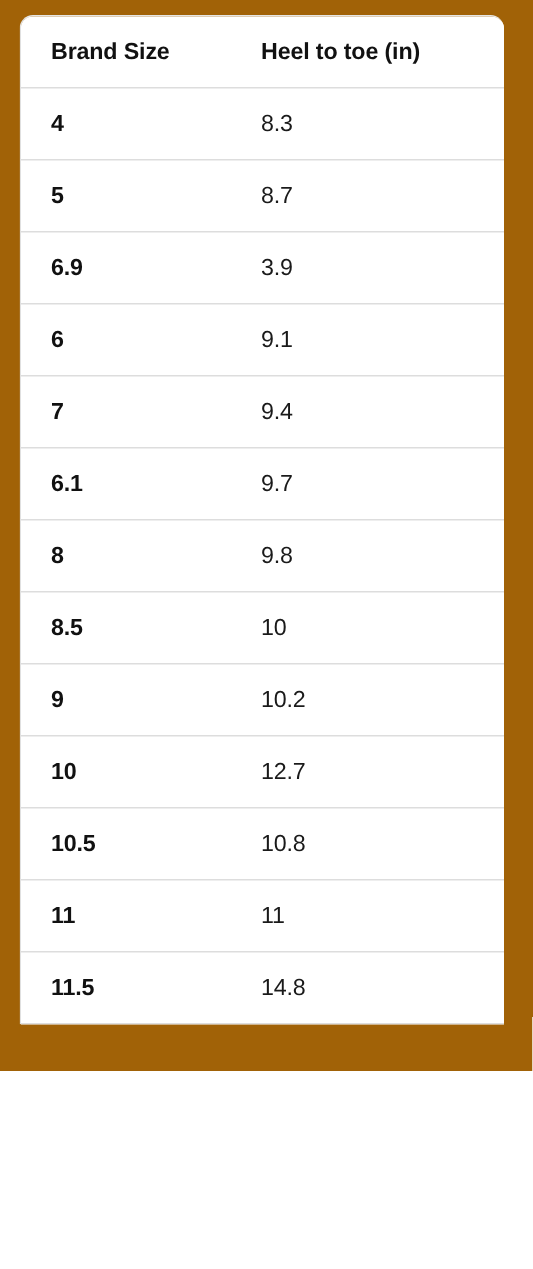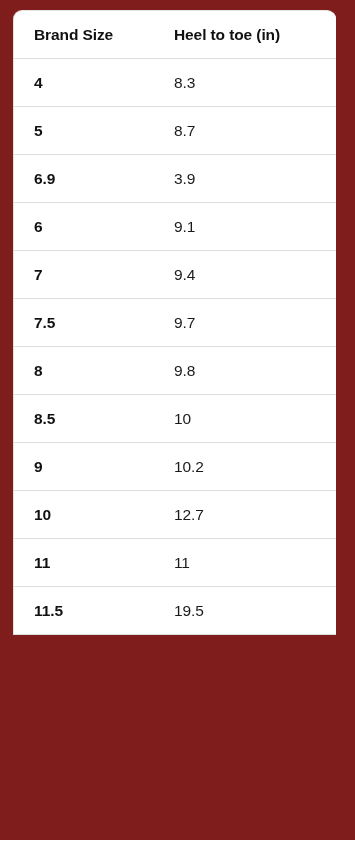--- a/index.html
+++ b/index.html
@@ -12,22 +12,22 @@
     width: 355px;
     height: 846px;
     overflow: hidden;
     font-family: "Liberation Sans", sans-serif;
     -webkit-font-smoothing: antialiased;
   }
 
   .page {
     position: relative;
     width: 355px;
-    height: 840px;
-    background: #7f1d1d;
+    height: 714px;
+    background: #a16207;
     overflow: hidden;
   }
 
   
   .size-table-card {
     position: absolute;
     left: 13px;
     top: 10px;
     width: 323px;
     border-top-left-radius: 9px;
@@ -114,43 +114,47 @@
           </tr>
           <tr>
             <td class="cell-brand">6</td>
             <td class="cell-heel">9.1</td>
           </tr>
           <tr>
             <td class="cell-brand">7</td>
             <td class="cell-heel">9.4</td>
           </tr>
           <tr>
-            <td class="cell-brand">7.5</td>
+            <td class="cell-brand">6.1</td>
             <td class="cell-heel">9.7</td>
           </tr>
           <tr>
             <td class="cell-brand">8</td>
             <td class="cell-heel">9.8</td>
           </tr>
           <tr>
             <td class="cell-brand">8.5</td>
             <td class="cell-heel">10</td>
           </tr>
           <tr>
             <td class="cell-brand">9</td>
             <td class="cell-heel">10.2</td>
           </tr>
           <tr>
             <td class="cell-brand">10</td>
             <td class="cell-heel">12.7</td>
           </tr>
           <tr>
+            <td class="cell-brand">10.5</td>
+            <td class="cell-heel">10.8</td>
+          </tr>
+          <tr>
             <td class="cell-brand">11</td>
             <td class="cell-heel">11</td>
           </tr>
           <tr>
             <td class="cell-brand">11.5</td>
-            <td class="cell-heel">19.5</td>
+            <td class="cell-heel">14.8</td>
           </tr>
         </tbody>
     </table>
   </div>
 </div>
 
 </body></html>

